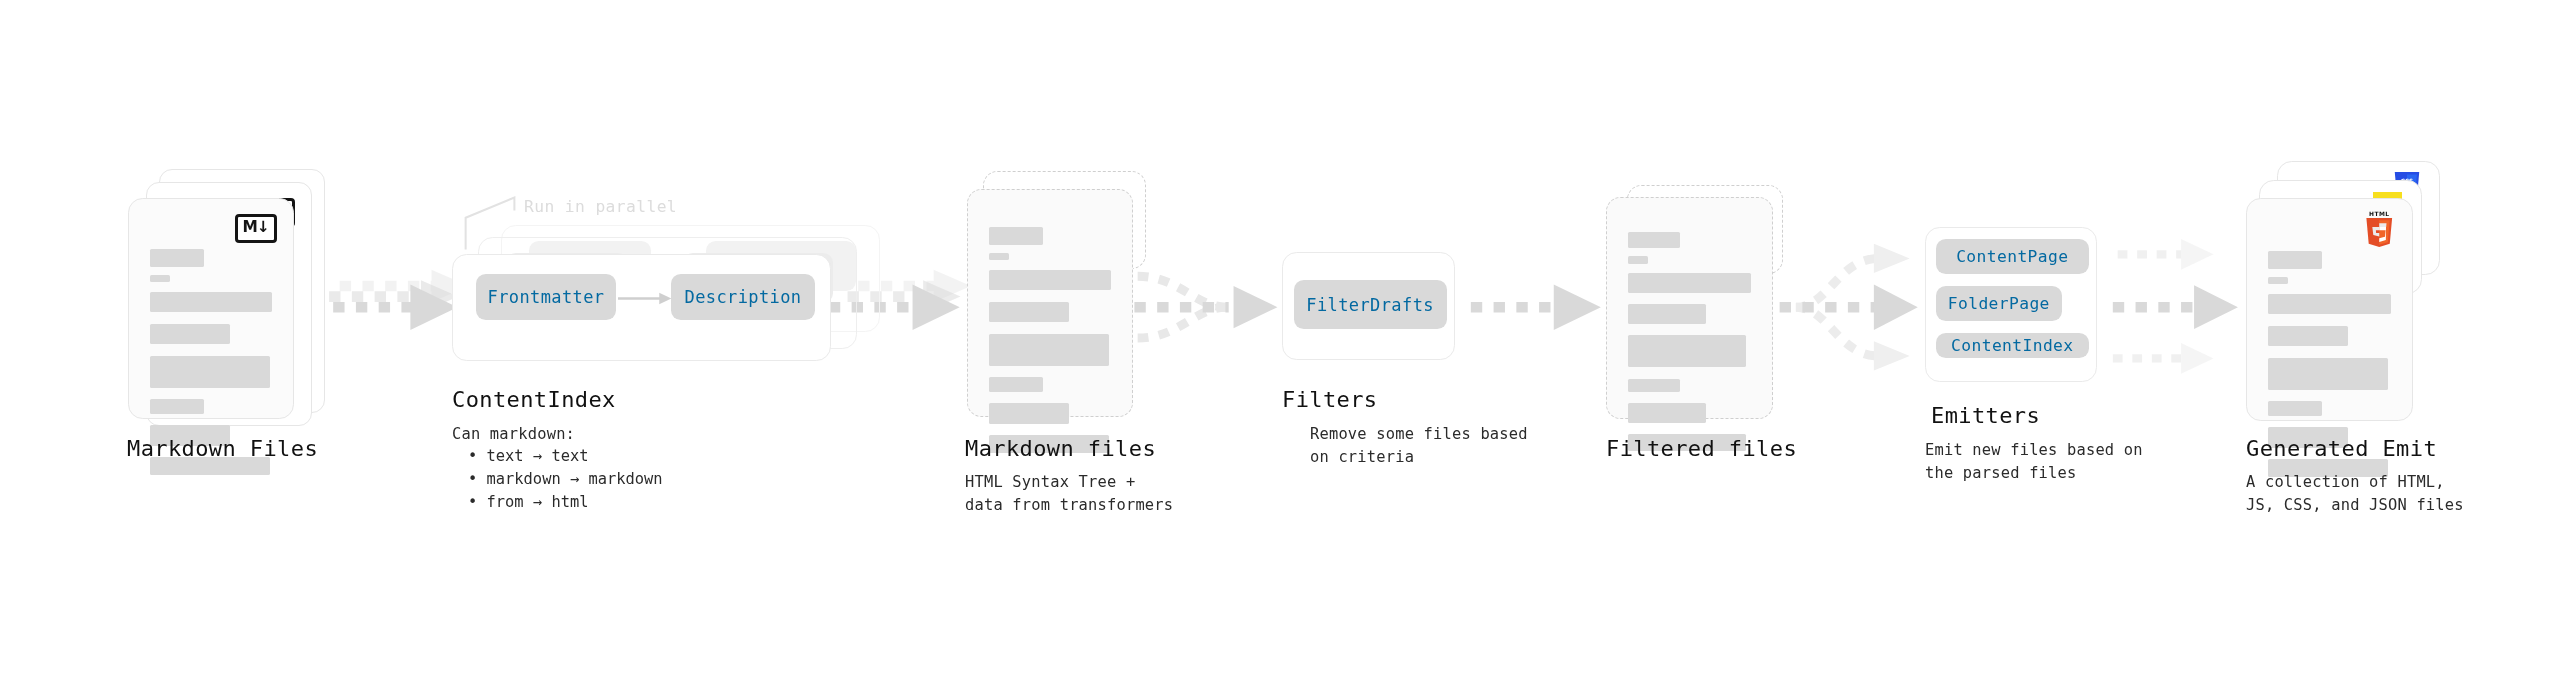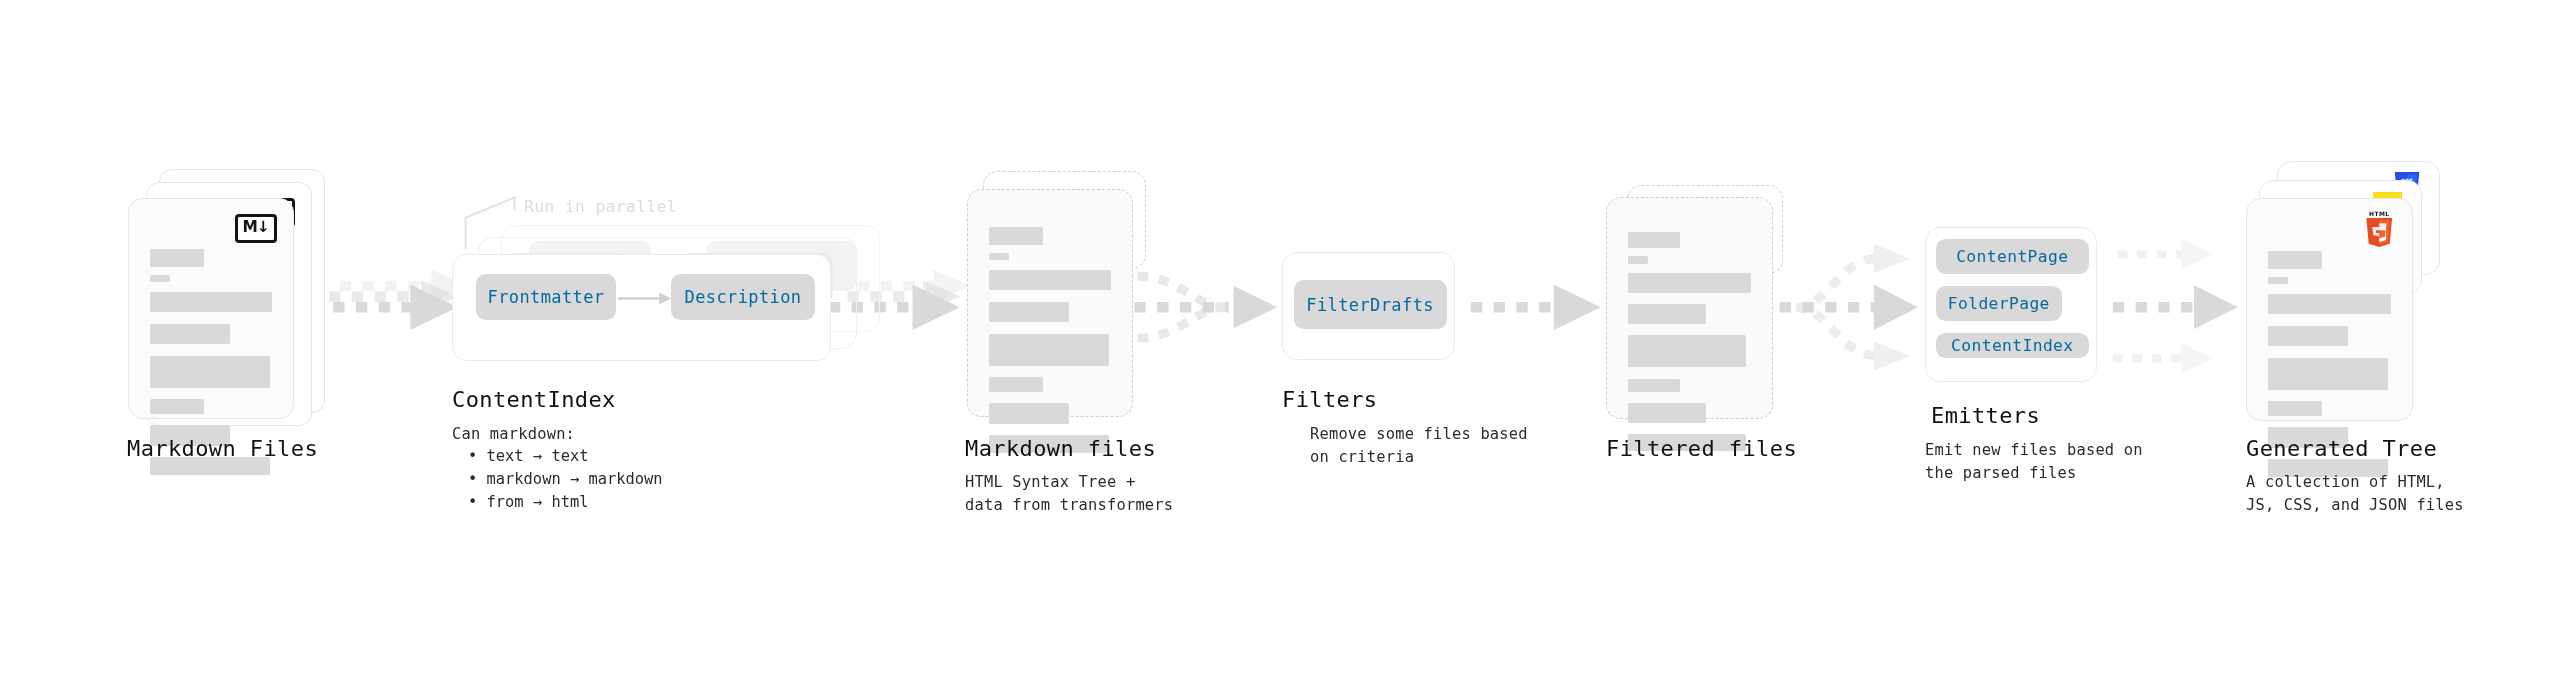--- a/index.html
+++ b/index.html
@@ -316,19 +316,19 @@
         <div class="bar" style="width:19.5px;height:7.3px;margin-top:-3.3px;margin-bottom:9.8px;"></div>
         <div class="bar" style="width:100%;height:20.3px;"></div>
         <div class="bar" style="width:80px;height:20.3px;"></div>
         <div class="bar" style="width:120px;height:32.5px;"></div>
         <div class="bar" style="width:54px;height:14.6px;"></div>
         <div class="bar" style="width:80px;height:20.3px;"></div>
         <div class="bar" style="width:120px;height:18px;"></div>
       </div>
     </div>
 
-    <div class="title" style="left:2246px;top:436px;">Generated Tree</div>
+    <div class="title" style="left:2246px;top:436px;">Generated Emit</div>
     <div class="sub" style="left:2246px;top:471px;">A collection of HTML,
 JS, CSS, and JSON files</div>
   </div>
 
 </div>
 
 
 </body></html>

